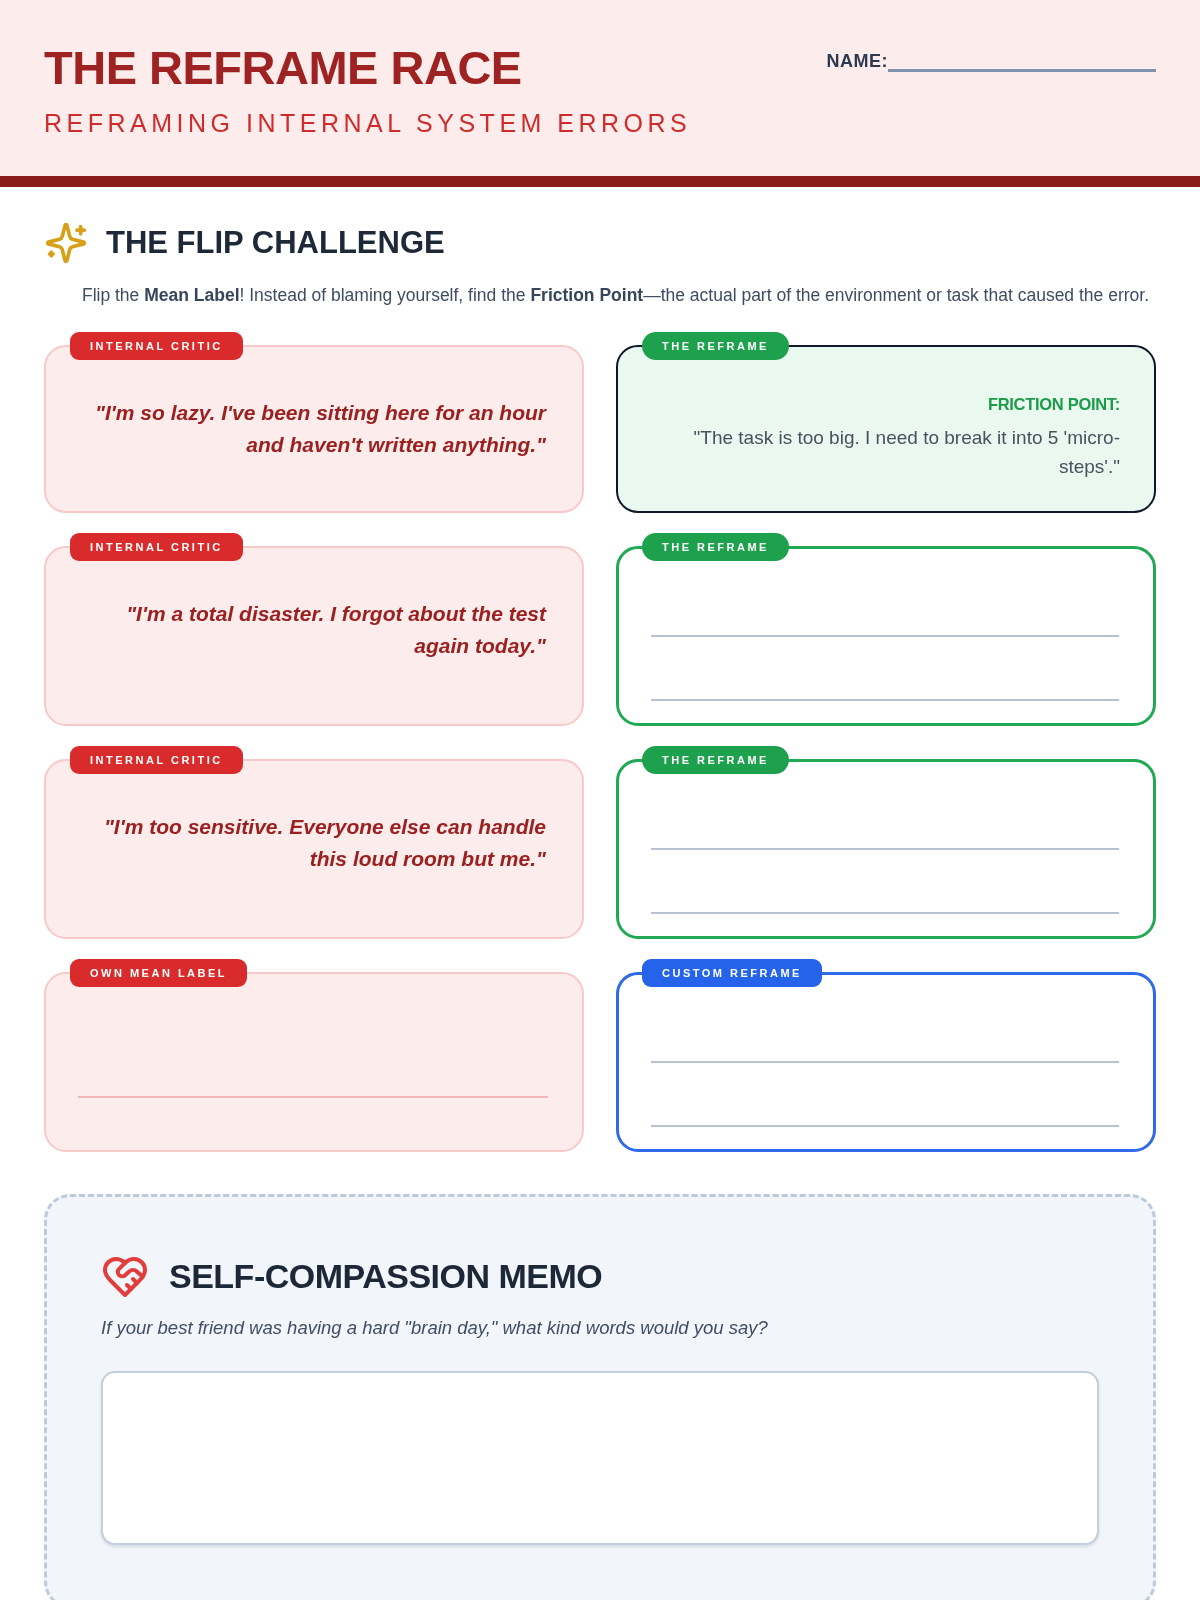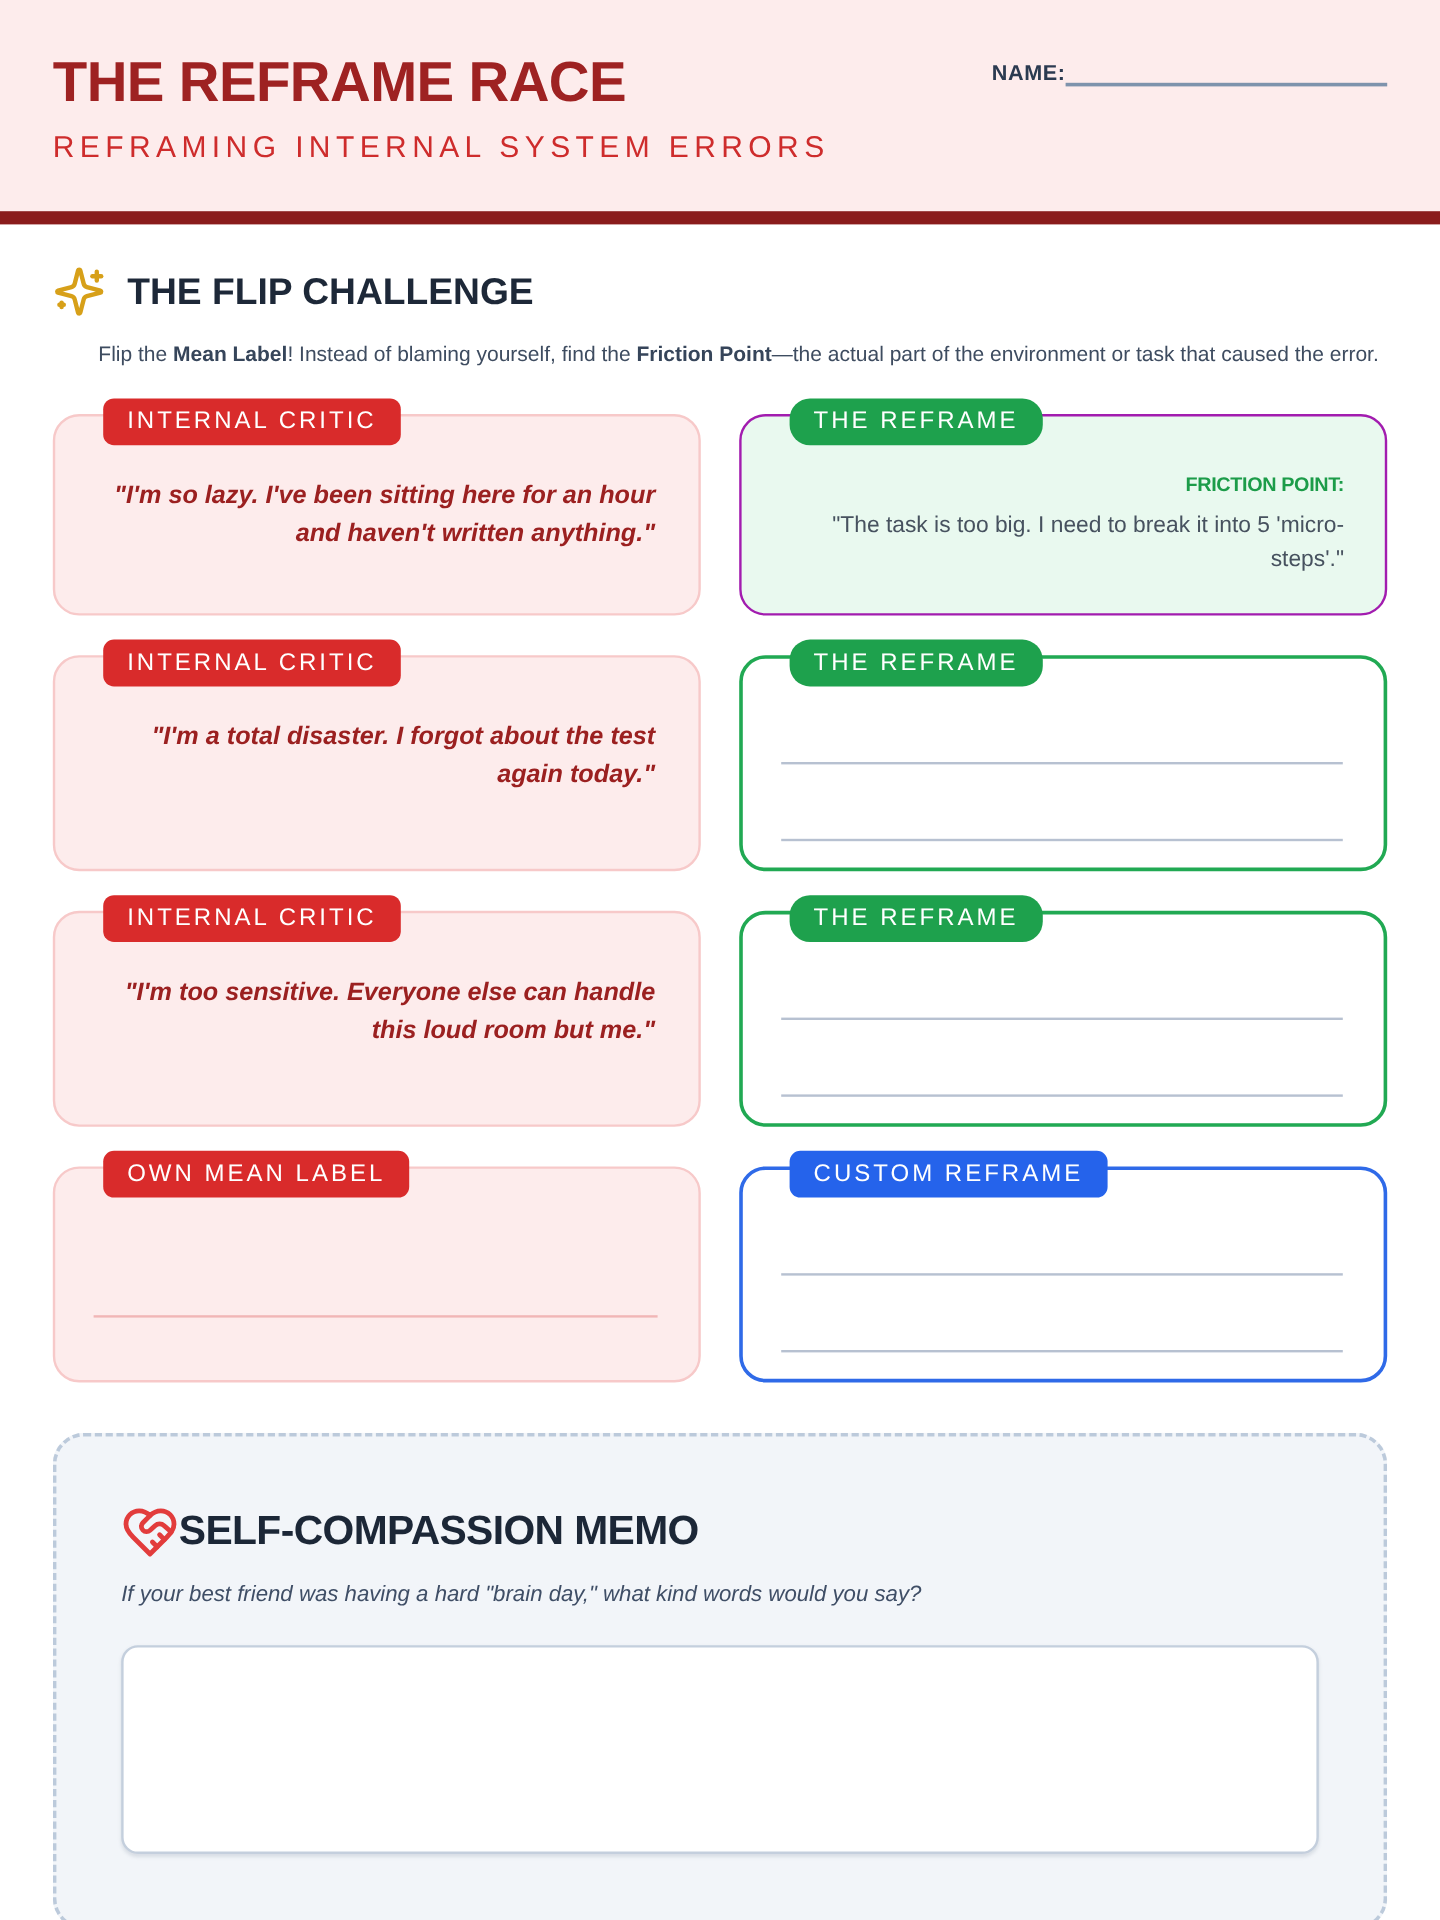--- a/index.html
+++ b/index.html
@@ -50,37 +50,37 @@
   .intro b { color: #36455a; }
 
   
   .grid {
     margin-top: 20px;
     display: grid; grid-template-columns: 1fr 1fr;
     column-gap: 32px; row-gap: 20px;
   }
   .cell { position: relative; }
   .badge {
-    position: absolute; top: 0; left: 42px; z-index: 2;
-    color: #ffffff; font-weight: 400; font-size: 20px; letter-spacing: 2.5px;
+    position: absolute; top: 0; left: 26px; z-index: 2;
+    color: #ffffff; font-weight: 700; font-size: 11px; letter-spacing: 2.5px;
     padding: 8px 20px; border-radius: 9px; white-space: nowrap;
   }
   .badge.red   { background: #d92b2b; }
   .badge.green { background: #1ea14d; border-radius: 17px; }
   .badge.blue  { background: #2563eb; }
 
   .card {
     margin-top: 13px; position: relative;
     border-radius: 22px; height: calc(100% - 13px); width: 100%;
   }
   .r1 .card { min-height: 168px; }
   .r2 .card, .r3 .card, .r4 .card { min-height: 180px; }
 
   .card.pink        { background: #fdecec; border: 2px solid #f7c9c9; }
-  .card.mint        { background: #e9f9ef; border: 2px solid #a21caf; }
+  .card.mint        { background: #e9f9ef; border: 2px solid #0f172a; }
   .card.green-frame { background: #ffffff; border: 3px solid #21a953; }
   .card.blue-frame  { background: #ffffff; border: 3px solid #2f6ae8; }
 
   .quote {
     padding: 50px 36px 24px 36px;
     font-size: 21px; font-weight: 700; font-style: italic;
     color: #9b2020; line-height: 1.55;
   }
   .reframe-content { padding: 48px 34px 20px 34px; }
   .friction-label {
@@ -99,21 +99,21 @@
   .write-line.pinkline { border-bottom-color: #f1b6b6; top: 122px; }
 
   
   .memo {
     margin: 42px 44px 0 44px;
     background: #f2f5f9;
     border: 3px dashed #bccadb;
     border-radius: 26px;
     padding: 56px 54px 60px 54px;
   }
-  .memo-head { display: flex; align-items: center; }
+  .memo-head { display: flex; align-items: center; gap: 20px; }
   .memo-head .icon-wrap { width: 48px; height: 48px; flex: 0 0 auto; }
   .memo-head .icon-wrap svg { width: 100%; height: 100%; }
   .memo-title {
     margin: 0; font-size: 34px; font-weight: 800; letter-spacing: -0.5px;
     color: #1c2737;
   }
   .memo-prompt {
     margin: 16px 0 0 0;
     font-style: italic; font-size: 18.5px; color: #3f4e66;
   }

